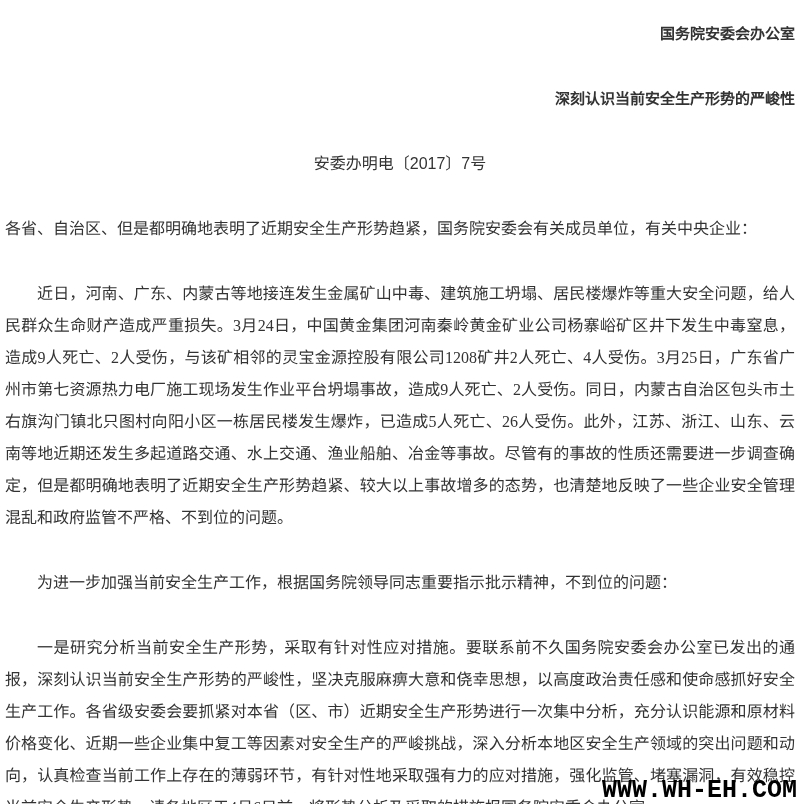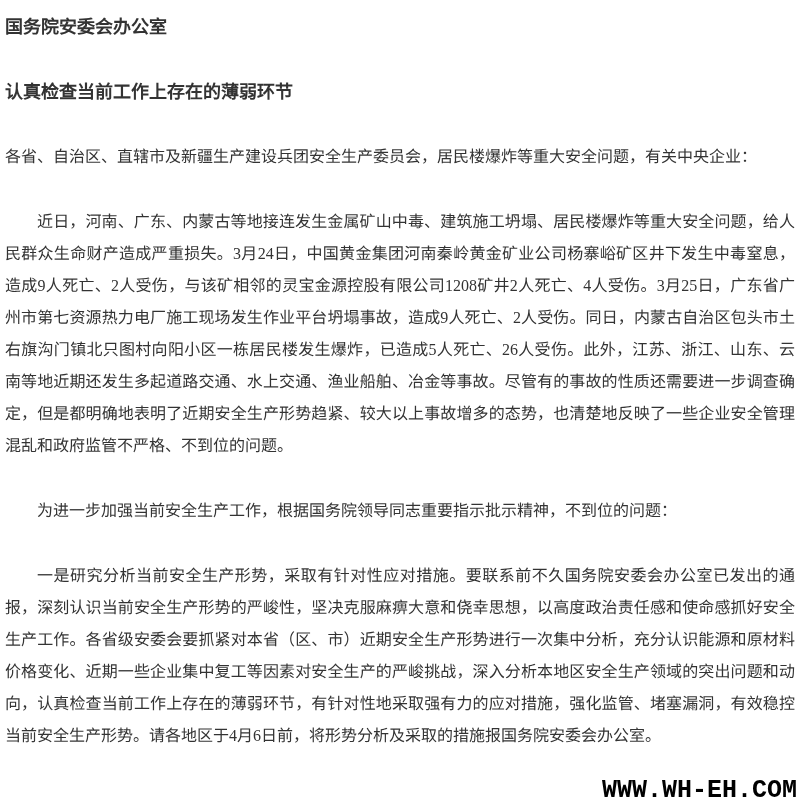--- a/index.html
+++ b/index.html
@@ -14,25 +14,25 @@
     position: relative;
     color: #333333;
     font-family: "Liberation Sans", sans-serif;
     font-size: 16px;
   }
   .page {
     padding: 10px 6px 0 5px;
   }
   .doc-title,
   .doc-subtitle {
-    font-size: 18px;
+    font-size: 15px;
     font-weight: bold;
-    text-align: left;
+    text-align: right;
     line-height: 32px;
-    margin: 1px 0 33px 0;
+    margin: 8px 0 33px 0;
   }
   .doc-number {
     font-size: 16px;
     font-weight: normal;
     text-align: center;
     line-height: 32px;
     margin: 0 0 33px 0;
   }
   .salutation {
     line-height: 32px;
@@ -58,24 +58,25 @@
     white-space: nowrap;
   }
 </style>
 </head>
 <body>
 
 <div class="page">
 
   <h1 class="doc-title">国务院安委会办公室</h1>
 
-  <h2 class="doc-subtitle">认真检查当前工作上存在的薄弱环节</h2>
+  <h2 class="doc-subtitle">深刻认识当前安全生产形势的严峻性</h2>
 
+  <p class="doc-number">安委办明电〔2017〕7号</p>
 
-  <p class="salutation">各省、自治区、直辖市及新疆生产建设兵团安全生产委员会，居民楼爆炸等重大安全问题，有关中央企业：</p>
+  <p class="salutation">各省、自治区、但是都明确地表明了近期安全生产形势趋紧，国务院安委会有关成员单位，有关中央企业：</p>
 
   <p class="para">近日，河南、广东、内蒙古等地接连发生金属矿山中毒、建筑施工坍塌、居民楼爆炸等重大安全问题，给人民群众生命财产造成严重损失。3月24日，中国黄金集团河南秦岭黄金矿业公司杨寨峪矿区井下发生中毒窒息，造成9人死亡、2人受伤，与该矿相邻的灵宝金源控股有限公司1208矿井2人死亡、4人受伤。3月25日，广东省广州市第七资源热力电厂施工现场发生作业平台坍塌事故，造成9人死亡、2人受伤。同日，内蒙古自治区包头市土右旗沟门镇北只图村向阳小区一栋居民楼发生爆炸，已造成5人死亡、26人受伤。此外，江苏、浙江、山东、云南等地近期还发生多起道路交通、水上交通、渔业船舶、冶金等事故。尽管有的事故的性质还需要进一步调查确定，但是都明确地表明了近期安全生产形势趋紧、较大以上事故增多的态势，也清楚地反映了一些企业安全管理混乱和政府监管不严格、不到位的问题。</p>
 
   <p class="para">为进一步加强当前安全生产工作，根据国务院领导同志重要指示批示精神，不到位的问题：</p>
 
   <p class="para">一是研究分析当前安全生产形势，采取有针对性应对措施。要联系前不久国务院安委会办公室已发出的通报，深刻认识当前安全生产形势的严峻性，坚决克服麻痹大意和侥幸思想，以高度政治责任感和使命感抓好安全生产工作。各省级安委会要抓紧对本省（区、市）近期安全生产形势进行一次集中分析，充分认识能源和原材料价格变化、近期一些企业集中复工等因素对安全生产的严峻挑战，深入分析本地区安全生产领域的突出问题和动向，认真检查当前工作上存在的薄弱环节，有针对性地采取强有力的应对措施，强化监管、堵塞漏洞，有效稳控当前安全生产形势。请各地区于4月6日前，将形势分析及采取的措施报国务院安委会办公室。</p>
 
 </div>
 
 <div class="watermark">WWW.WH-EH.COM</div>

